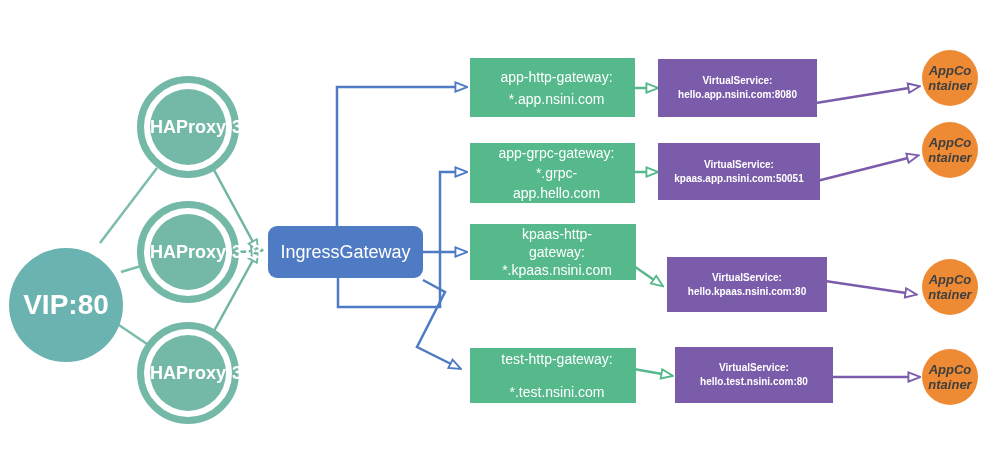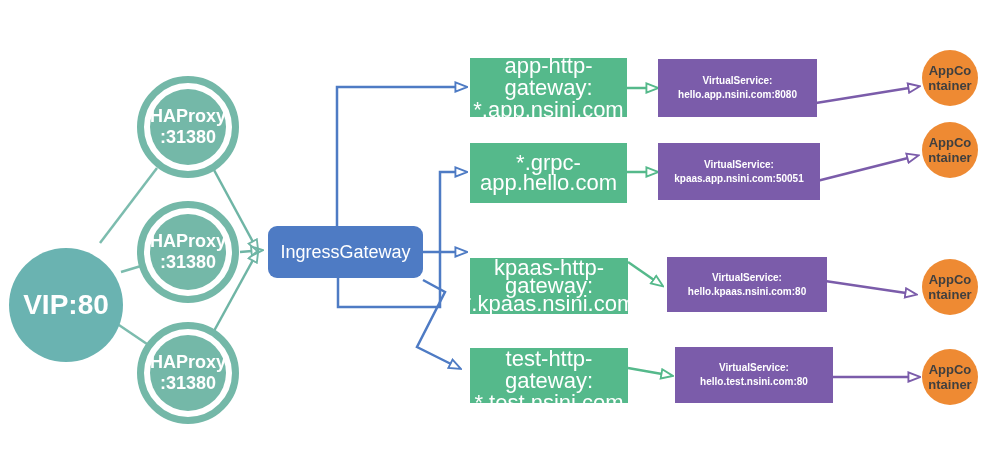--- a/index.html
+++ b/index.html
@@ -27,42 +27,42 @@
           color:var(--node_text,#ffffff); }
 
   .vip { left:9px; top:248px; width:114px; height:114px; border-radius:50%;
          background:var(--vip_fill,#6ab3b1); font-size:28px; font-weight:bold; }
 
   .hap { width:102px; height:102px; border-radius:50%;
          border:7px solid var(--haproxy_fill,#74b8a8); background:#ffffff;
          box-sizing:border-box; }
   .hap .inner { width:76px; height:76px; border-radius:50%;
          background:var(--haproxy_fill,#74b8a8);
-         display:flex; flex-direction:column; align-items:center; justify-content:center;
+         display:flex; align-items:center; justify-content:space-between;
          font-size:18px; font-weight:bold; line-height:21px; }
   .hap1 { left:137px; top:76px; } .hap2 { left:137px; top:201px; } .hap3 { left:137px; top:322px; }
 
   .ingress { left:268px; top:226px; width:155px; height:52px;
              background:var(--blue,#4e7bc4); font-size:18px;border-radius:9px; }
 
-  .gw { background:var(--green,#55b98b); font-size:22px; }
+  .gw { background:var(--green,#55b98b); font-size:14px;padding-left:8px; }
   .gw1 { left:470px; top:58px;  width:157px; height:59px; line-height:22px; }
   .gw2 { left:470px; top:143px; width:157px; height:60px; line-height:20px; }
-  .gw3 { left:470px; top:224px; width:158px; height:56px; line-height:18px;margin-top:34px; }
+  .gw3 { left:470px; top:224px; width:158px; height:56px; line-height:18px; }
   .gw4 { left:470px; top:348px; width:158px; height:55px; line-height:22px;justify-content:space-between; }
 
   .vs { background:var(--purple,#7b5caa); font-size:10px; font-weight:bold; line-height:14px;text-align:center; }
   .vs1 { left:658px; top:59px;  width:159px; height:58px; }
   .vs2 { left:658px; top:143px; width:162px; height:57px; }
   .vs3 { left:667px; top:257px; width:160px; height:55px; }
   .vs4 { left:675px; top:347px; width:158px; height:56px; }
 
   .appc { width:56px; height:56px; border-radius:50%;
           background:var(--orange,#ee8a33); color:var(--container_text,#3f3f3f);
-          font-size:13px; font-weight:bold; line-height:15px; }
+          font-size:13px; font-weight:bold; line-height:15px;font-style:italic; }
   .ac1 { left:922px; top:50px; } .ac2 { left:922px; top:122px; }
   .ac3 { left:922px; top:259px; } .ac4 { left:922px; top:349px; }
 </style>
 </head>
 <body>
 
 <div class="stage">
 
   <svg class="edges" width="1000" height="468" viewBox="0 0 1000 468">
     <defs>
@@ -129,20 +129,21 @@
 
   <div class="node ingress">
     <span>IngressGateway</span>
   </div>
 
   <div class="node gw gw1">
     <span>app-http-gateway:</span>
     <span>*.app.nsini.com</span>
   </div>
   <div class="node gw gw2">
+    <span>app-grpc-gateway:</span>
     <span>*.grpc-</span>
     <span>app.hello.com</span>
   </div>
   <div class="node gw gw3">
     <span>kpaas-http-</span>
     <span>gateway:</span>
     <span>*.kpaas.nsini.com</span>
   </div>
   <div class="node gw gw4">
     <span>test-http-gateway:</span>

